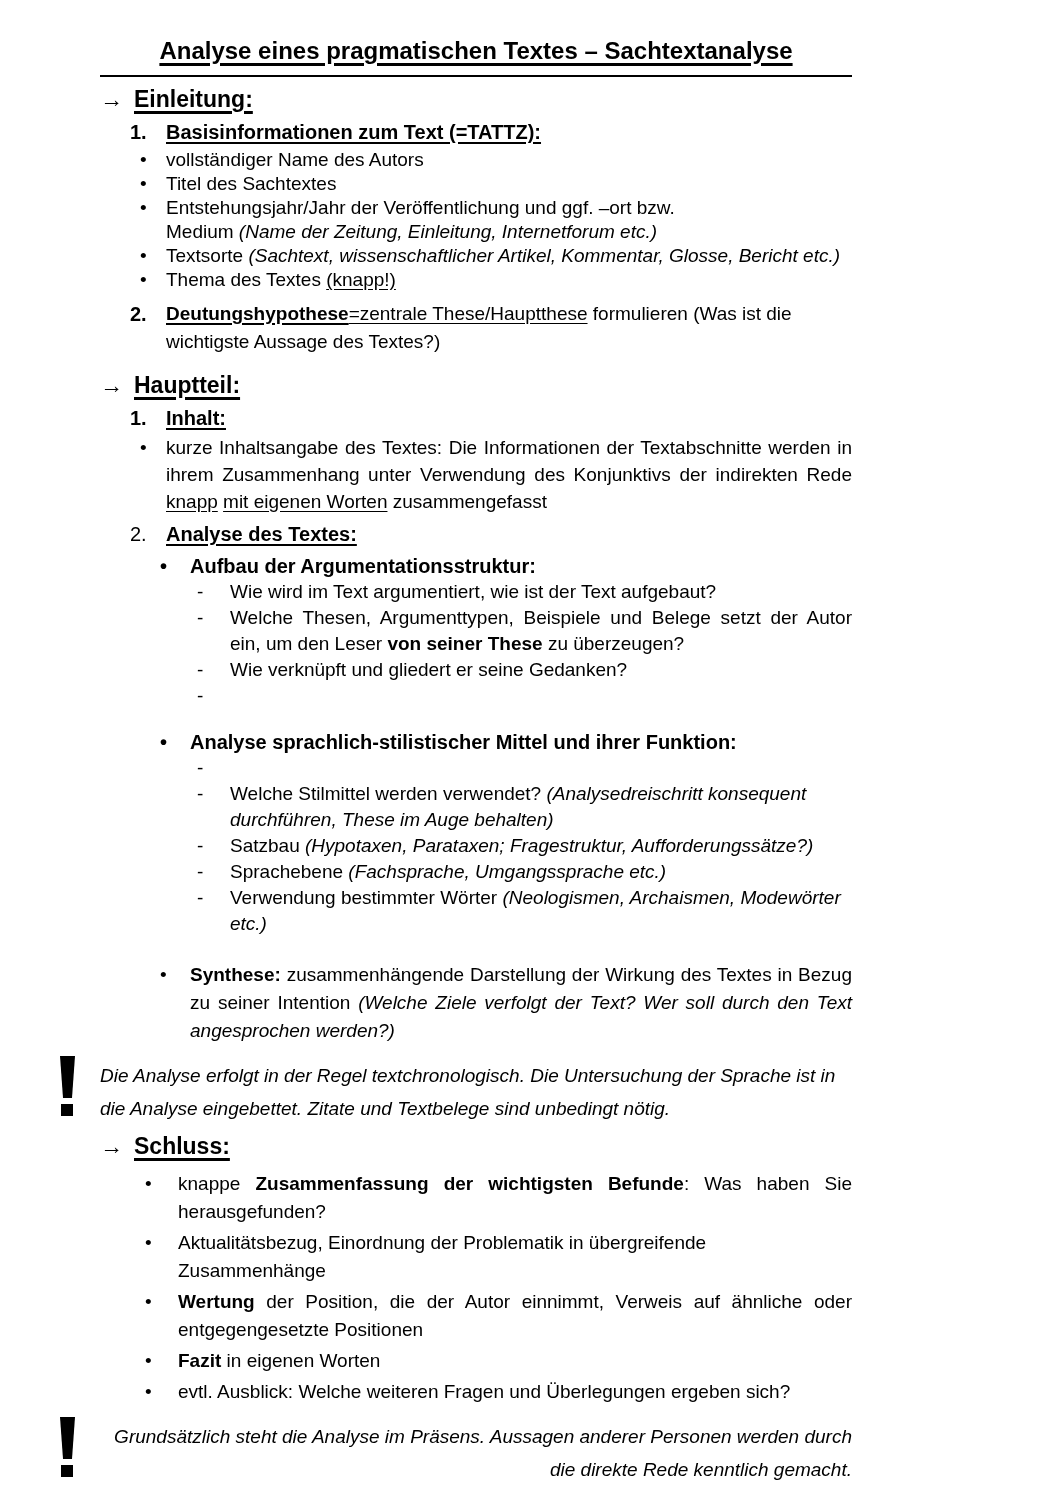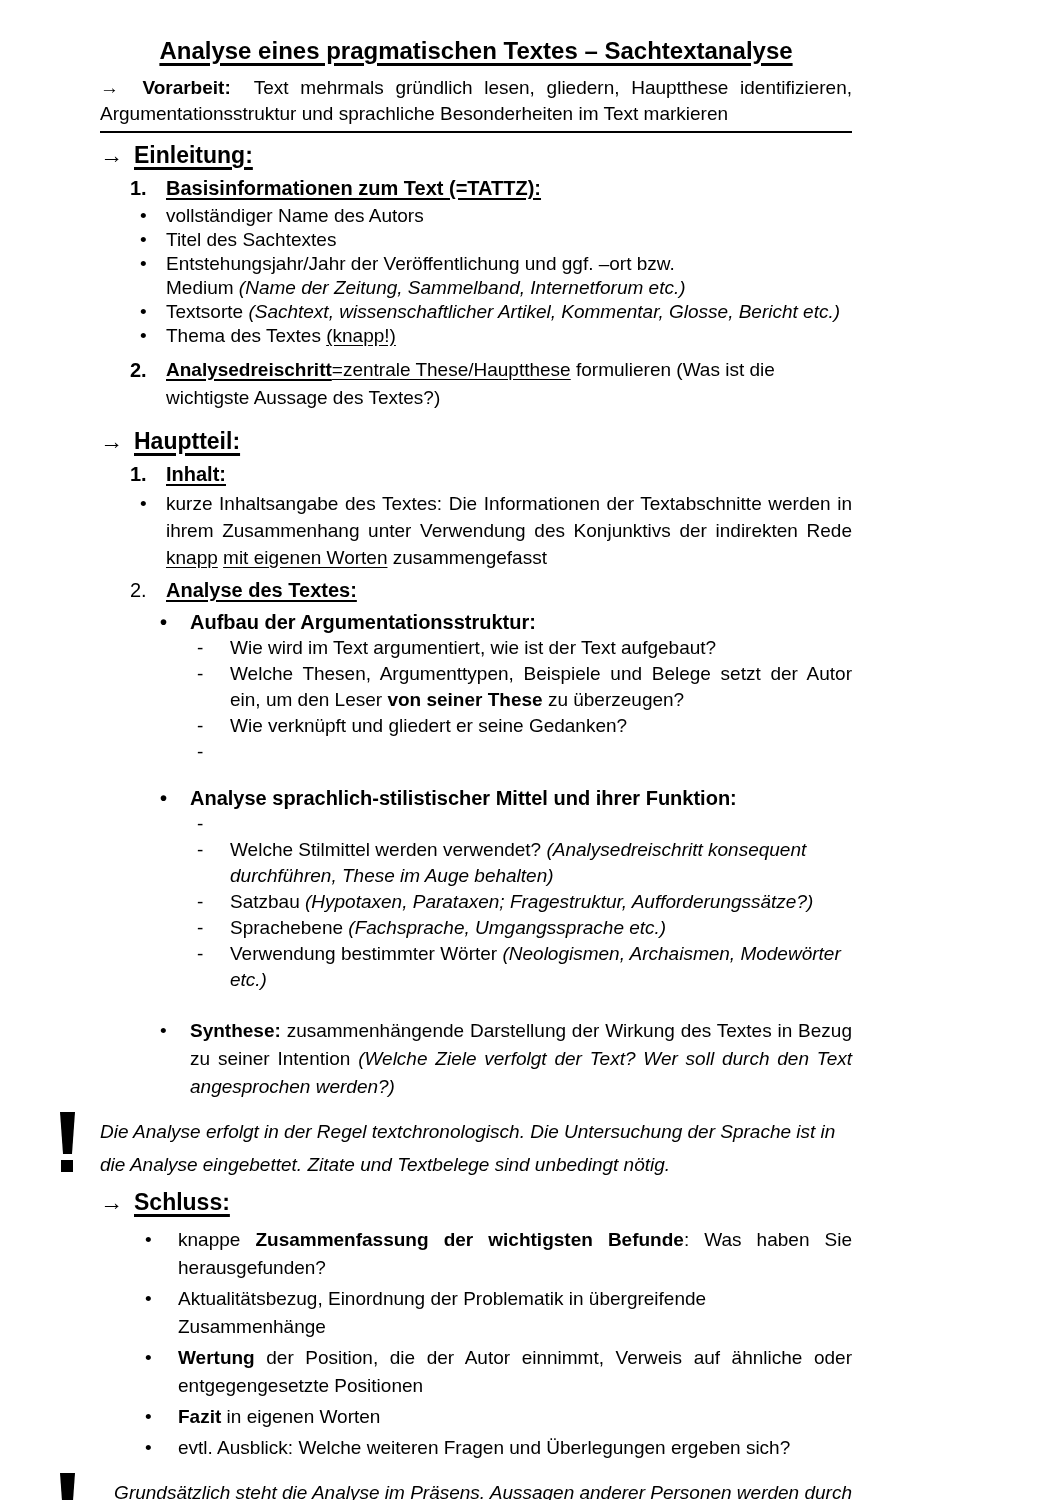--- a/index.html
+++ b/index.html
@@ -75,21 +75,20 @@
 </style>
 </head>
 <body>
 
 <div class="page">
 
   <div class="title">
     <span class="hu">Analyse eines pragmatischen Textes – Sachtextanalyse</span>
   </div>
 
-  <div class="vorarbeit just pre"><span>→  </span><span class="b">Vorarbeit:</span><span>  Text mehrmals gründlich lesen, gliedern, Hauptthese identifizieren, Argumentationsstruktur und sprachliche Besonderheiten im Text markieren</span></div>
 
   <hr class="rule">
 
   <div>
     <div class="h1 mt7">
       <span class="arrow">→</span><span class="hu">Einleitung:</span>
     </div>
 
     <div class="li numhead ind-num mt4">
       <span class="marker w36 num">1.</span>
@@ -101,35 +100,35 @@
         <span class="marker w26">•</span>
         <span class="content pre"><span>vollständiger Name des Autors</span></span>
       </div>
       <div class="li tight ind-b1">
         <span class="marker w26">•</span>
         <span class="content pre"><span>Titel des Sachtextes</span></span>
       </div>
       <div class="li tight ind-b1">
         <span class="marker w26">•</span>
         <span class="content pre"><span>Entstehungsjahr/Jahr der Veröffentlichung und ggf. –ort bzw.
-Medium </span><span class="i">(Name der Zeitung, Sammelband, Internetforum etc.)</span></span>
+Medium </span><span class="i">(Name der Zeitung, Einleitung, Internetforum etc.)</span></span>
       </div>
       <div class="li tight ind-b1">
         <span class="marker w26">•</span>
         <span class="content pre"><span>Textsorte </span><span class="i">(Sachtext, wissenschaftlicher Artikel, Kommentar, Glosse, Bericht etc.)</span></span>
       </div>
       <div class="li tight ind-b1">
         <span class="marker w26">•</span>
         <span class="content pre"><span>Thema des Textes </span><span class="u">(knapp!)</span></span>
       </div>
     </div>
 
     <div class="li numhead ind-num mt8" style="line-height:28px;">
       <span class="marker w36 num">2.</span>
-      <span class="content pre" style="max-width:710px;font-size:19px;"><span class="b u">Analysedreischritt</span><span class="u">=zentrale These/Hauptthese</span><span> formulieren (Was ist die wichtigste Aussage des Textes?)</span></span>
+      <span class="content pre" style="max-width:710px;font-size:19px;"><span class="b u">Deutungshypothese</span><span class="u">=zentrale These/Hauptthese</span><span> formulieren (Was ist die wichtigste Aussage des Textes?)</span></span>
     </div>
   </div>
 
   <div>
     <div class="h1 mt14">
       <span class="arrow">→</span><span class="hu">Hauptteil:</span>
     </div>
 
     <div class="li numhead ind-num mt4">
       <span class="marker w36 num">1.</span>

